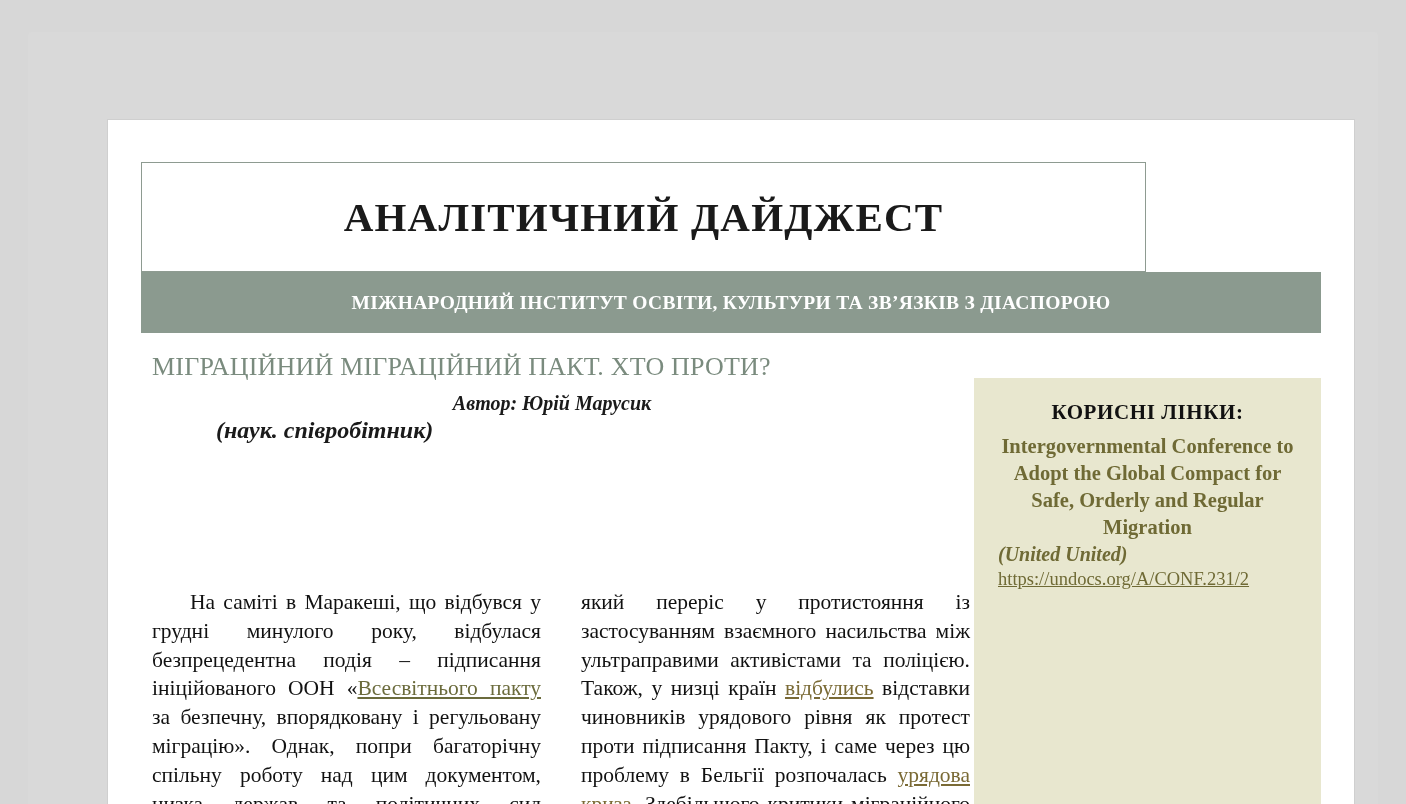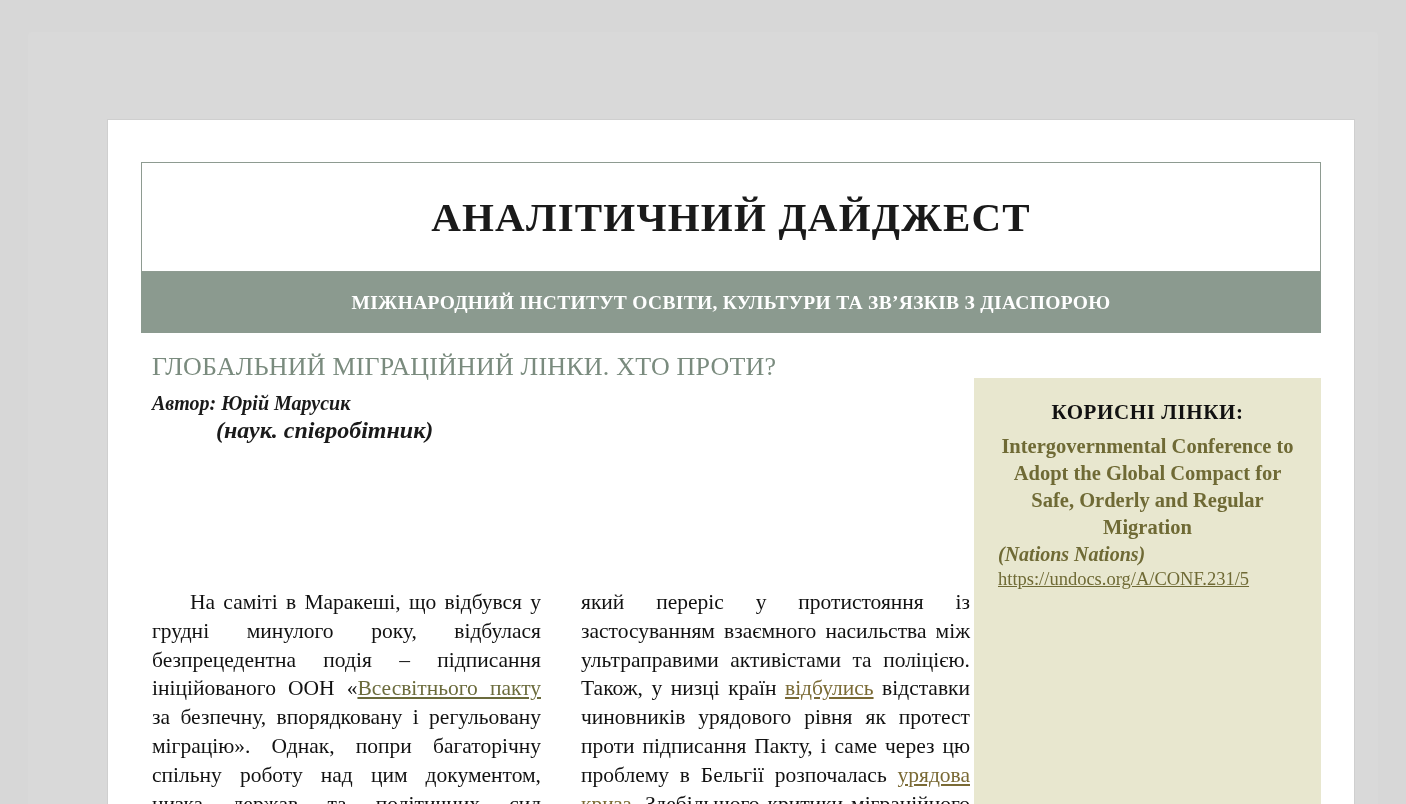--- a/index.html
+++ b/index.html
@@ -35,21 +35,21 @@
     width: 1246px;
     height: 716px;
     background: #ffffff;
     box-shadow: 0 0 0 1px #cfcfcf;
   }
   
   .masthead {
     position: absolute;
     left: 33px;
     top: 42px;
-    width: 1180px;
+    width: 1005px;
     height: 110px;
     background: #ffffff;
     border: 1px solid #8e9b91;
     box-sizing: border-box;
     display: flex;
     align-items: center;
     justify-content: center;
   }
   .masthead-title {
     font-family: "Liberation Serif", serif;
@@ -94,20 +94,21 @@
     white-space: nowrap;
   }
   .article-author {
     font-family: "Liberation Serif", serif;
     font-style: italic;
     font-weight: bold;
     font-size: 20px;
     color: #1a1a1a;
     margin-top: 10px;
     margin-left: 0px;
+    text-align: center;
   }
   .article-author-2 {
     font-family: "Liberation Serif", serif;
     font-style: italic;
     font-weight: bold;
     font-size: 24px;
     color: #1a1a1a;
     margin-top: 2px;
     margin-left: 64px;
   }
@@ -197,21 +198,21 @@
 
       <div class="masthead">
         <div class="masthead-title">АНАЛІТИЧНИЙ ДАЙДЖЕСТ</div>
       </div>
 
       <div class="subhead-bar">
         <div class="subhead-text">МІЖНАРОДНИЙ ІНСТИТУТ ОСВІТИ, КУЛЬТУРИ ТА ЗВ’ЯЗКІВ З ДІАСПОРОЮ</div>
       </div>
 
       <div class="article">
-        <div class="article-title">ГЛОБАЛЬНИЙ МІГРАЦІЙНИЙ ЛІНКИ. ХТО ПРОТИ?</div>
+        <div class="article-title">МІГРАЦІЙНИЙ МІГРАЦІЙНИЙ ПАКТ. ХТО ПРОТИ?</div>
         <div class="article-author">Автор: Юрій Марусик</div>
         <div class="article-author-2">(наук. співробітник)</div>
       </div>
 
       <div class="columns">
         <div class="col">
           <p class="indent">
             <span>На саміті в Маракеші, що відбувся у грудні минулого року, відбулася безпрецедентна подія – підписання ініційованого ООН «</span><a class="doclink" href="#">Всесвітнього пакту</a><span> за безпечну, впорядковану і регульовану міграцію». Однак, попри багаторічну спільну роботу над цим документом, низка держав та політичних сил виступили проти нього.</span>
           </p>
         </div>
@@ -221,21 +222,21 @@
           </p>
         </div>
       </div>
 
       <div class="links-box">
         <div class="links-title">КОРИСНІ ЛІНКИ:</div>
 
         <div class="link-entry">
           <div class="lname">Intergovernmental Conference to Adopt the Global
 Compact for Safe, Orderly and Regular Migration</div>
-          <div class="lsource">(Nations Nations)</div>
-          <a class="lurl" href="#">https://undocs.org/A/CONF.231/5</a>
+          <div class="lsource">(United United)</div>
+          <a class="lurl" href="#">https://undocs.org/A/CONF.231/2</a>
         </div>
 
       </div>
 
     </div>
   </div>
 </div>
 
 </body></html>

